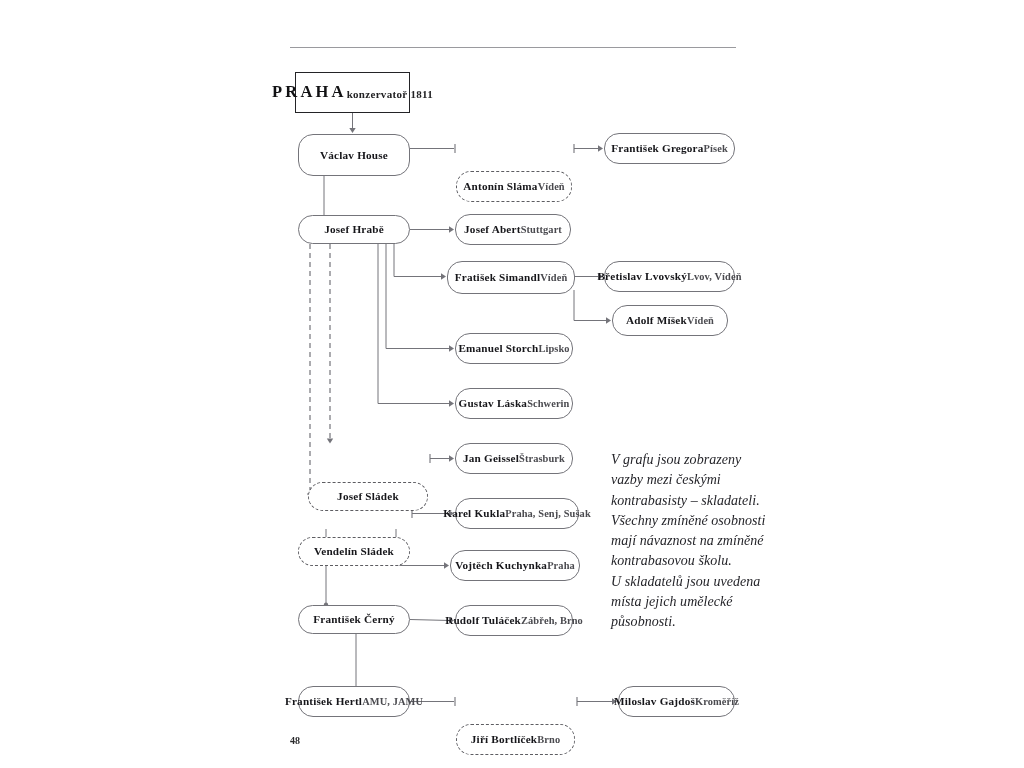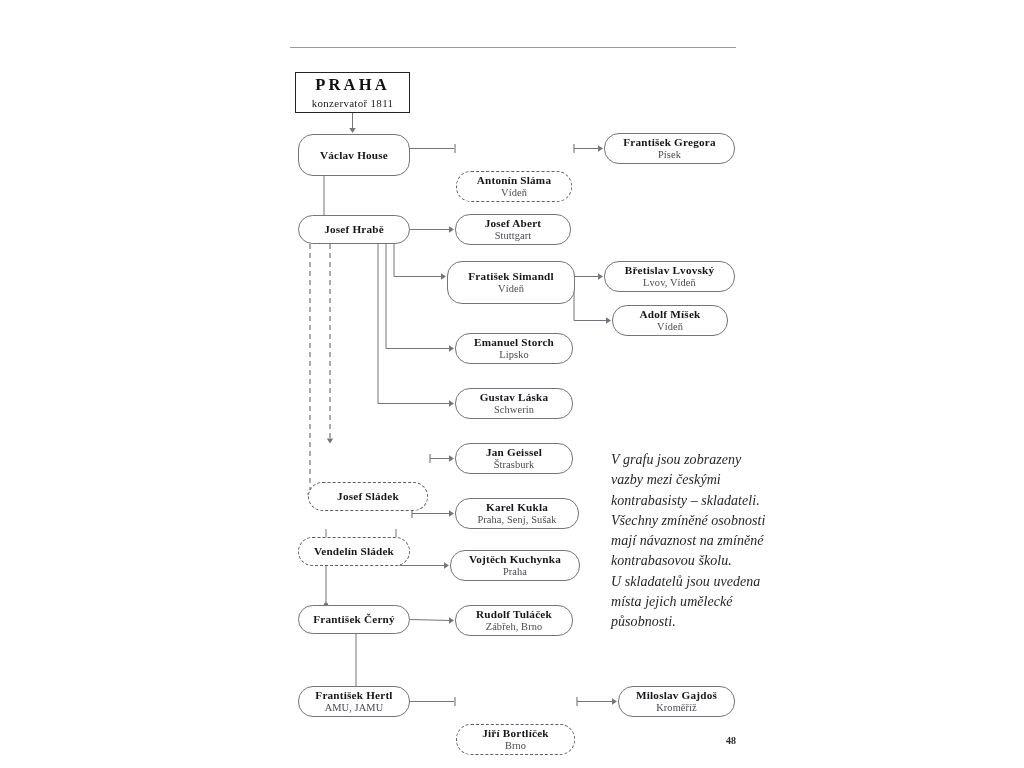--- a/index.html
+++ b/index.html
@@ -45,56 +45,56 @@
     height: 1px;
     background: #9a9a9e;
   }
 
   
   .folio {
     position: absolute;
     left: 290px;
     top: 735px;
     width: 446px;
-    text-align: right;
+    text-align: left;
     font-size: 10px;
     font-weight: bold;
     color: #2a2a2c;
   }
 
   
   #wires {
     position: absolute;
     left: 0; top: 0;
     width: 1024px; height: 768px;
     pointer-events: none;
   }
 
   
   .node {
     position: absolute;
     box-sizing: border-box;
     display: flex;
-    flex-direction: column;
+    flex-direction: row;
     align-items: center;
     justify-content: center;
     background: #ffffff;
     text-align: center;
     line-height: 1.12;
   }
   .node .nm {
     font-size: 11.2px;
     font-weight: bold;
     color: #16161a;
     letter-spacing: 0.2px;
     white-space: nowrap;
   }
   .node .pl {
     font-size: 10.4px;
-    font-weight: normal;
+    font-weight: bold;
     color: #4a4a4f;
     letter-spacing: 0.1px;
     white-space: nowrap;
     margin-top: 1px;
   }
 
   .node.solid {
     border: 1px solid #74747a;
     border-radius: 15px;
   }
@@ -203,21 +203,21 @@
         <div class="nm">František Gregora</div>
         <div class="pl">Písek</div>
       </div>
       <div class="node solid" style="left: 298px; top: 215px; width: 112px; height: 29px; justify-content: center;">
         <div class="nm">Josef Hrabě</div>
       </div>
       <div class="node solid" style="left: 455px; top: 214px; width: 116px; height: 31px;">
         <div class="nm">Josef Abert</div>
         <div class="pl">Stuttgart</div>
       </div>
-      <div class="node solid" style="left: 447px; top: 261px; width: 128px; height: 43px;">
+      <div class="node solid" style="left: 447px; top: 261px; width: 128px; height: 33px;">
         <div class="nm">Fratišek Simandl</div>
         <div class="pl">Vídeň</div>
       </div>
       <div class="node solid" style="left: 604px; top: 261px; width: 131px; height: 31px;">
         <div class="nm">Břetislav Lvovský</div>
         <div class="pl">Lvov, Vídeň</div>
       </div>
       <div class="node solid" style="left: 612px; top: 305px; width: 116px; height: 31px;">
         <div class="nm">Adolf Míšek</div>
         <div class="pl">Vídeň</div>

